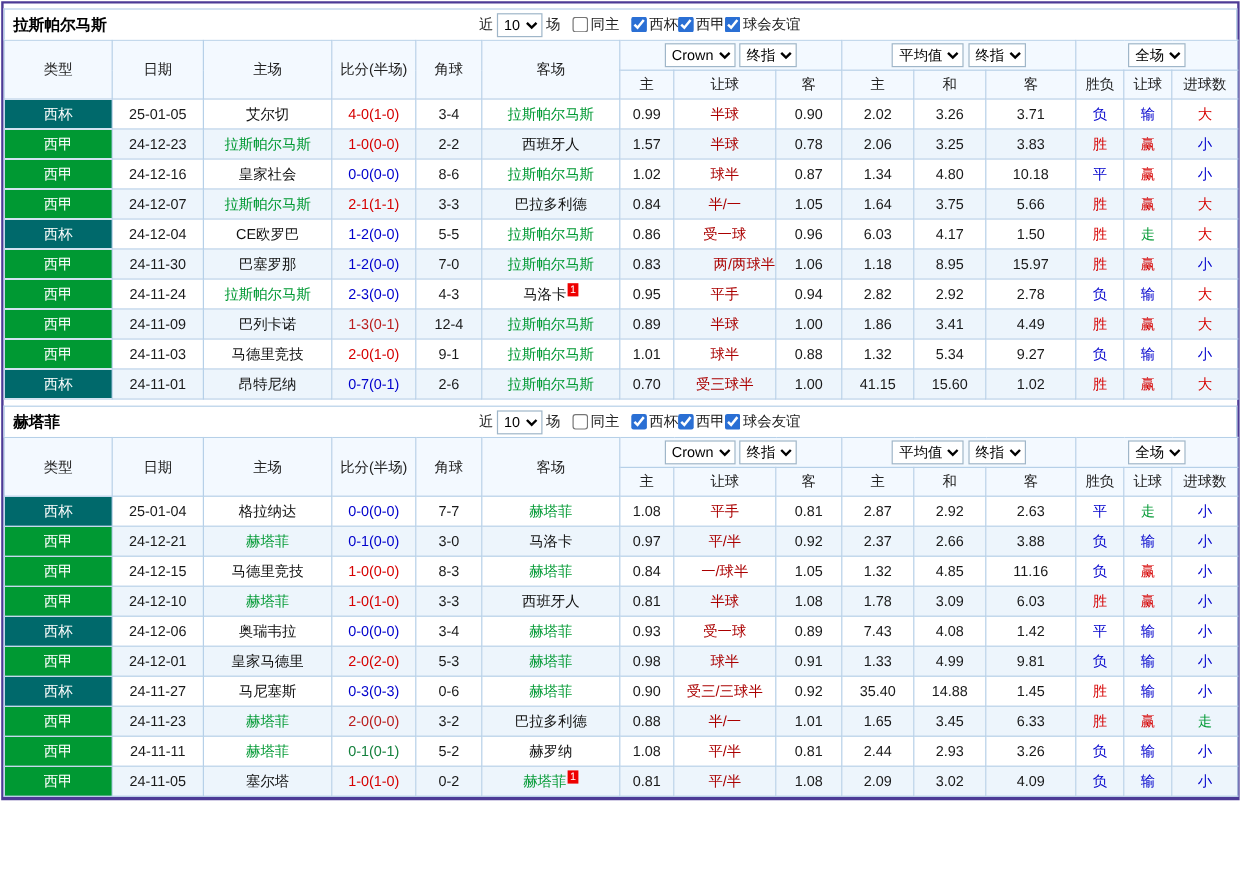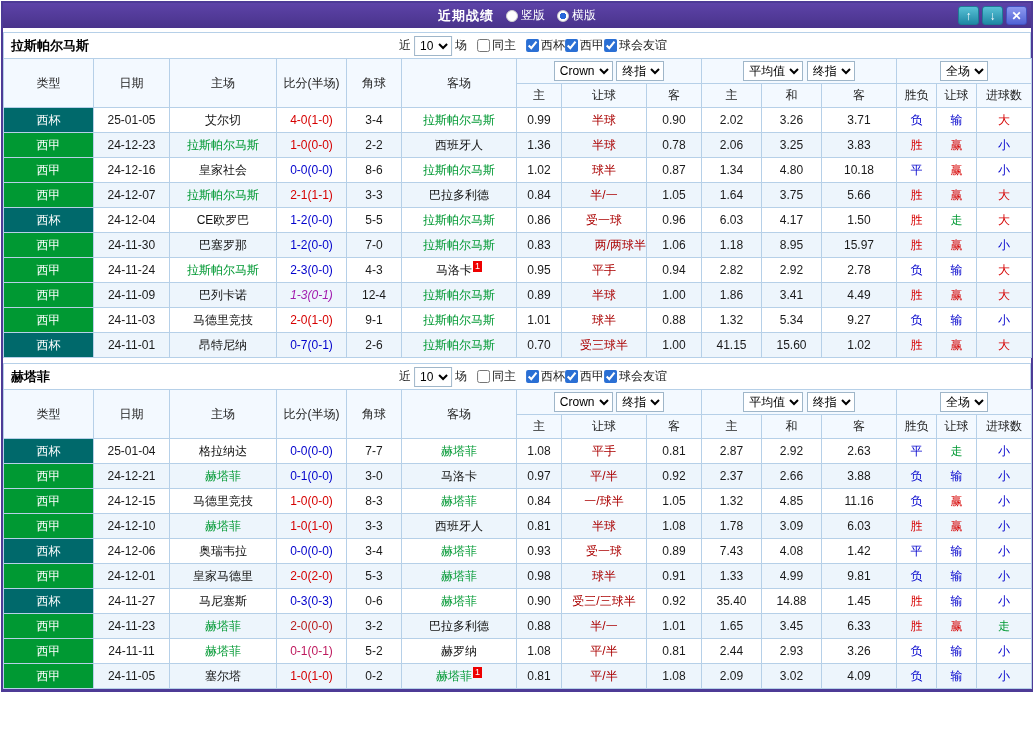--- a/index.html
+++ b/index.html
@@ -39,38 +39,20 @@
   td.type { color:#fff !important; }
   .team { color:#111; cursor:pointer; }
   sup.redcard { background:#ee0000; color:#fff; font-size:9px; line-height:11px; display:inline-block; min-width:9px; padding:0 1px; margin-left:1px; }
   .summary { height:24px; line-height:22px; border:1px solid #b6d0e8; border-top:none; text-align:center; font-size:12px; color:#cc0000; background:#fff; }
 </style>
 </head>
 <body>
 
 <div class="frame">
 
-  <header class="topbar">
-    <span class="topbar-title">近期战绩</span>
-    <span class="layout-radios">
-      <label class="radio-label">
-        <input type="radio" class="layout" name="layout-mode" style="">
-        <span>竖版</span>
-      </label>
-      <label class="radio-label">
-        <input type="radio" class="layout" name="layout-mode" checked="" style="">
-        <span>横版</span>
-      </label>
-    </span>
-    <span class="topbar-actions">
-      <button class="tb-btn"><span>↑</span></button>
-      <button class="tb-btn"><span>↓</span></button>
-      <button class="tb-btn close"><span>✕</span></button>
-    </span>
-  </header>
 
   <section class="team-section">
     <div class="section-header">
       <span class="team-name">拉斯帕尔马斯</span>
       <span class="filter-controls">
         <span>近</span>
         <select><option>10</option></select>
         <span>场</span>
         <label class="gap">
             <input type="checkbox" style="">
@@ -158,21 +140,21 @@
             <td style="color: rgb(0, 0, 204);">输</td>
             <td style="color: rgb(214, 0, 0);">大</td>
           </tr>
           <tr class="alt">
             <td class="type" style="background: rgb(0, 153, 51);">西甲</td>
             <td>24-12-23</td>
             <td><span class="team" style="color: rgb(0, 153, 51);">拉斯帕尔马斯</span></td>
             <td style="color: rgb(214, 0, 0);">1-0(0-0)</td>
             <td>2-2</td>
             <td><span class="team">西班牙人</span></td>
-            <td>1.36</td>
+            <td>1.57</td>
             <td style="color: rgb(170, 0, 0);">半球</td>
             <td>0.78</td>
             <td>2.06</td>
             <td>3.25</td>
             <td>3.83</td>
             <td style="color: rgb(214, 0, 0);">胜</td>
             <td style="color: rgb(214, 0, 0);">赢</td>
             <td style="color: rgb(0, 0, 204);">小</td>
           </tr>
           <tr>
@@ -257,21 +239,21 @@
             <td>2.92</td>
             <td>2.78</td>
             <td style="color: rgb(0, 0, 204);">负</td>
             <td style="color: rgb(0, 0, 204);">输</td>
             <td style="color: rgb(214, 0, 0);">大</td>
           </tr>
           <tr class="alt">
             <td class="type" style="background: rgb(0, 153, 51);">西甲</td>
             <td>24-11-09</td>
             <td><span class="team">巴列卡诺</span></td>
-            <td style="color: #a21caf; font-style: italic;">1-3(0-1)</td>
+            <td style="color: #b91c1c;">1-3(0-1)</td>
             <td>12-4</td>
             <td><span class="team" style="color: rgb(0, 153, 51);">拉斯帕尔马斯</span></td>
             <td>0.89</td>
             <td style="color: rgb(170, 0, 0);">半球</td>
             <td>1.00</td>
             <td>1.86</td>
             <td>3.41</td>
             <td>4.49</td>
             <td style="color: rgb(214, 0, 0);">胜</td>
             <td style="color: rgb(214, 0, 0);">赢</td>
@@ -524,21 +506,21 @@
             <td>3.45</td>
             <td>6.33</td>
             <td style="color: rgb(214, 0, 0);">胜</td>
             <td style="color: rgb(214, 0, 0);">赢</td>
             <td style="color: rgb(0, 153, 51);">走</td>
           </tr>
           <tr>
             <td class="type" style="background: rgb(0, 153, 51);">西甲</td>
             <td>24-11-11</td>
             <td><span class="team" style="color: rgb(0, 153, 51);">赫塔菲</span></td>
-            <td style="color: #be185d; margin-left: 28px;">0-1(0-1)</td>
+            <td style="color: #15803d; margin-left: 28px;">0-1(0-1)</td>
             <td>5-2</td>
             <td><span class="team">赫罗纳</span></td>
             <td>1.08</td>
             <td style="color: rgb(170, 0, 0);">平/半</td>
             <td>0.81</td>
             <td>2.44</td>
             <td>2.93</td>
             <td>3.26</td>
             <td style="color: rgb(0, 0, 204);">负</td>
             <td style="color: rgb(0, 0, 204);">输</td>

